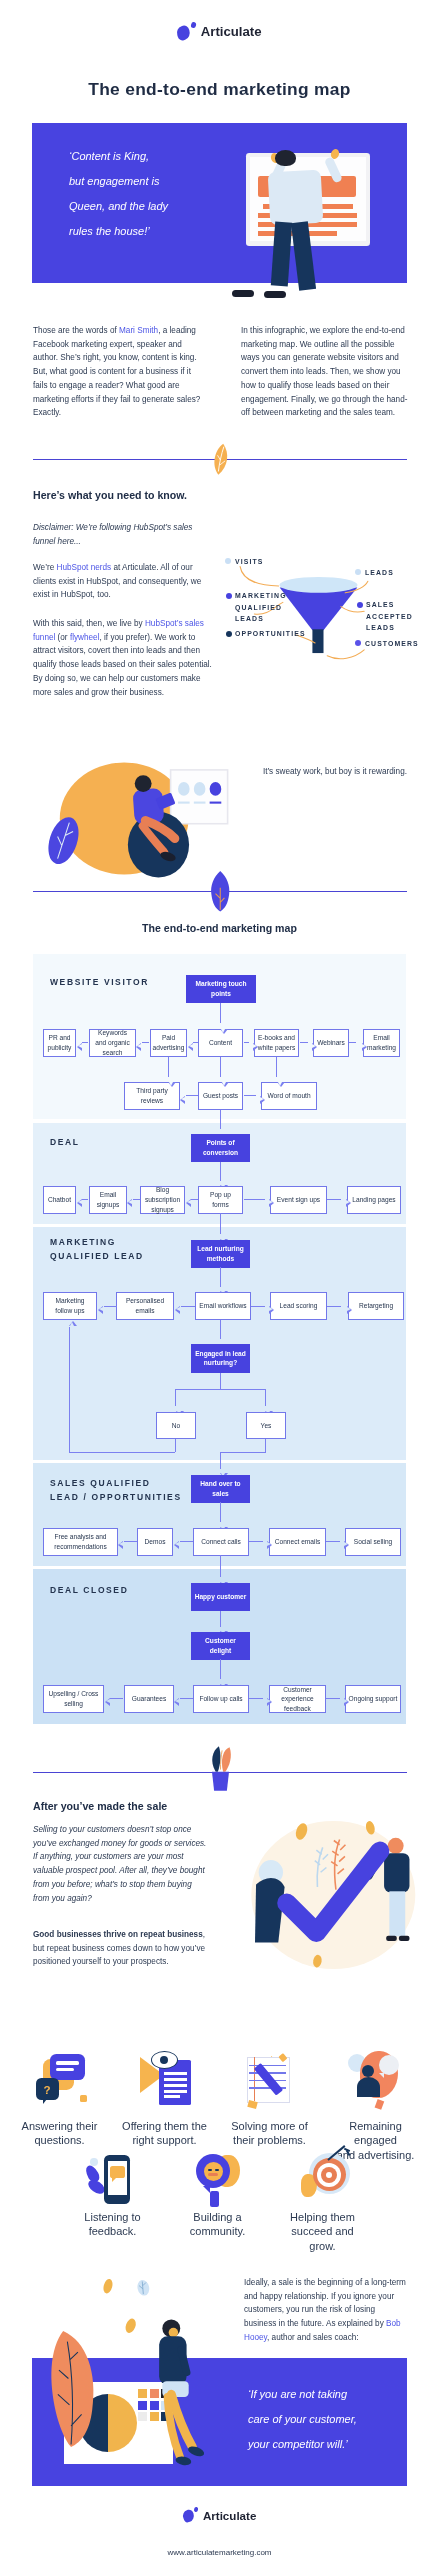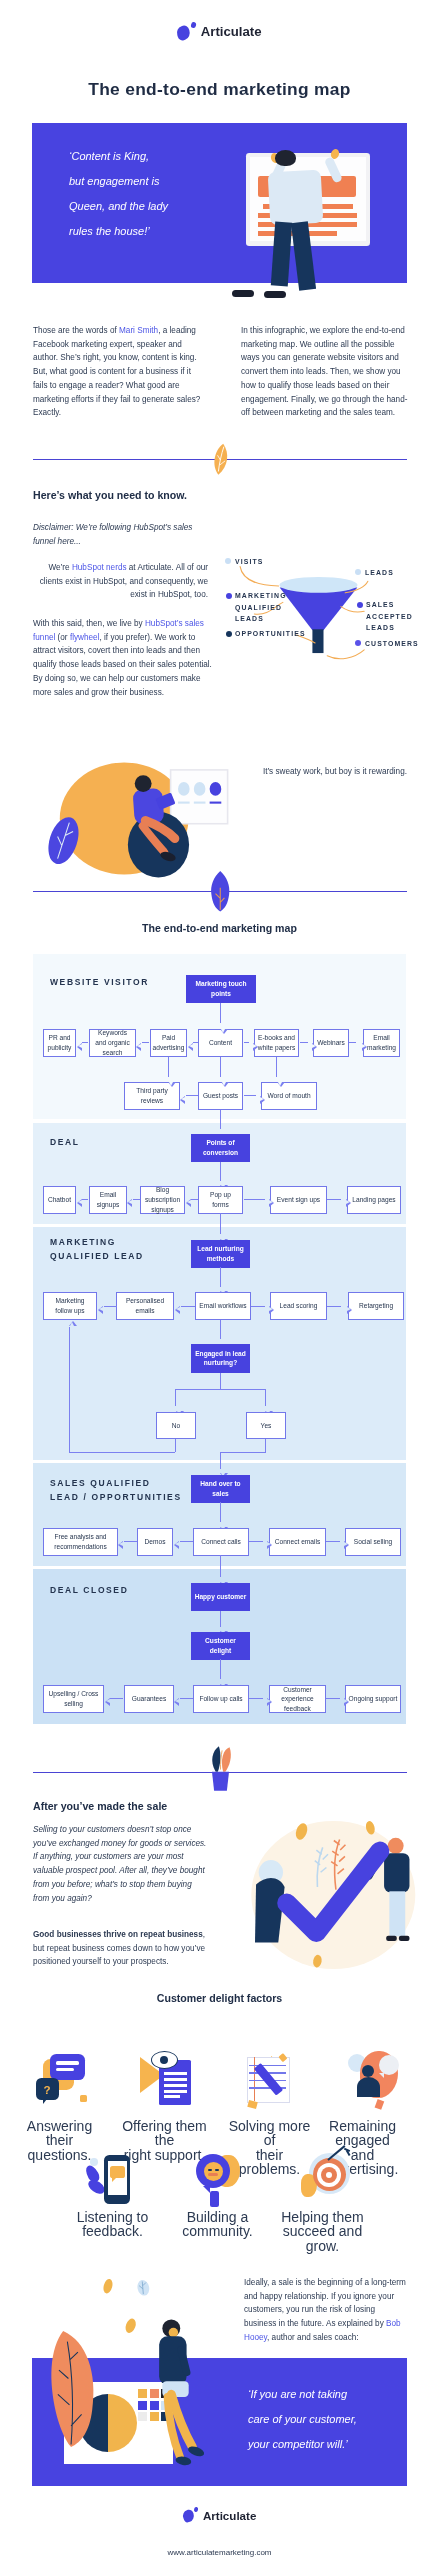--- a/index.html
+++ b/index.html
@@ -32,21 +32,21 @@
     border-top:2.9px solid transparent;border-bottom:2.9px solid transparent;border-left:4px solid var(--bg,#fff);}
   .td{border-left:4.2px solid transparent;border-right:4.2px solid transparent;border-top:5.8px solid #7b80f0;}
   .td::after{content:"";position:absolute;width:0;height:0;left:-2.9px;top:-4.8px;
     border-left:2.9px solid transparent;border-right:2.9px solid transparent;border-top:4px solid var(--bg,#fff);}
   .tu{border-left:4.2px solid transparent;border-right:4.2px solid transparent;border-bottom:5.8px solid #7b80f0;}
   .tu::after{content:"";position:absolute;width:0;height:0;left:-2.9px;top:0.8px;
     border-left:2.9px solid transparent;border-right:2.9px solid transparent;border-bottom:4px solid var(--bg,#fff);}
   
   .flabel{position:absolute;font-size:6.9px;font-weight:700;letter-spacing:1.1px;color:#24344f;line-height:11.6px;}
   .fdot{position:absolute;width:6.3px;height:6.3px;border-radius:50%;}
-  .dlabel{position:absolute;text-align:center;font-size:14px;line-height:14.3px;color:#2c3a52;}
+  .dlabel{position:absolute;text-align:center;font-size:11px;line-height:14.3px;color:#2c3a52;}
   .logo-row{position:absolute;width:100%;display:flex;align-items:center;justify-content:center;gap:5.3px;}
   .logo-mark{position:relative;width:18px;height:19px;display:inline-block;}
   .logo-blob{position:absolute;left:0;top:3.7px;width:12.7px;height:14.3px;background:#4742df;
      border-radius:58% 42% 60% 40%/55% 45% 62% 38%;transform:rotate(-18deg);}
   .logo-dot{position:absolute;left:13.2px;top:0;width:4.8px;height:6.3px;background:#4742df;border-radius:50%;transform:rotate(15deg);}
   .brand-name{font-size:13.2px;font-weight:700;color:#1f2333;}
   svg{display:block;}
 </style>
 </head>
 <body>
@@ -104,21 +104,21 @@
   <svg class="abs" style="left:204px;top:442px;" width="33" height="35" viewBox="0 0 62 66">
     <g transform="rotate(10 31 33)">
       <path d="M31,3 C46,18 48,44 32,62 C16,48 16,18 31,3 Z" fill="#f5b051"></path>
       <path d="M31,56 C30,42 31,22 33,8" stroke="#fff" stroke-width="1.6" fill="none"></path>
       <path d="M31,44 L40,34 M31,34 L24,26" stroke="#fff" stroke-width="1.4" fill="none"></path>
     </g>
   </svg>
 
   <div class="h2" style="left:33px;top:489px;">Here’s what you need to know.</div>
   <div class="bt it" style="left:33px;top:521px;width:180px;">Disclaimer: We’re following HubSpot’s sales funnel here...</div>
-  <div class="bt" style="left:26px;top:561px;width:182px;text-align:right;">
+  <div class="bt" style="left:33px;top:561px;width:182px;">
     <span>We’re </span><span class="lnk">HubSpot nerds</span><span> at Articulate. All of our clients exist in HubSpot, and consequently, we exist in HubSpot, too.</span>
   </div>
   <div class="bt" style="left:33px;top:617px;width:184px;">
     <span>With this said, then, we live by </span><span class="lnk">HubSpot’s sales funnel</span><span> (or </span><span class="lnk">flywheel</span><span>, if you prefer). We work to attract visitors, covert then into leads and then qualify those leads based on their sales potential. By doing so, we can help our customers make more sales and grow their business.</span>
   </div>
 
   <svg class="abs" style="left:211px;top:544px;" width="206" height="122" viewBox="0 0 390 230">
     <polygon points="130,82 277,82 213,163 192,163" fill="#4742df"></polygon>
     <ellipse cx="203.5" cy="77" rx="74" ry="15" fill="#cfe6f8"></ellipse>
     <rect x="192" y="161" width="21" height="45" fill="#16355c"></rect>
@@ -374,21 +374,20 @@
     <path d="M95,170 L115,185" stroke="#16355c" stroke-width="12" stroke-linecap="round"></path>
     <circle cx="298" cy="62" r="15" fill="#ef8c5e"></circle>
     <rect x="276" y="76" width="48" height="74" rx="12" fill="#16355c"></rect>
     <path d="M262,95 L248,120" stroke="#16355c" stroke-width="12" stroke-linecap="round"></path>
     <rect x="286" y="148" width="30" height="85" fill="#cfe3f5"></rect>
     <rect x="280" y="232" width="20" height="10" rx="4" fill="#1a1f2e"></rect>
       <rect x="304" y="232" width="20" height="10" rx="4" fill="#1a1f2e"></rect>
     <path d="M92,170 L148,226 L268,72" stroke="#4742df" stroke-width="36" stroke-linecap="round" stroke-linejoin="round" fill="none"></path>
   </svg>
 
-  <div class="abs" style="top:1992px;width:100%;text-align:center;font-size:10.6px;font-weight:700;color:#202e47;">Customer delight factors</div>
 
   <div class="abs" style="left:33px;top:2054px;width:53px;height:58px;">
     <div class="abs" style="left:9.5px;top:5.3px;width:31px;height:31px;background:#f6b44e;border-radius:7.4px;"></div>
     <div class="abs" style="left:17.4px;top:0;width:35px;height:26.4px;background:#4741e0;border-radius:6.3px;"></div>
     <div class="abs" style="left:23px;top:7.4px;width:23px;height:3.2px;background:#fff;border-radius:1.6px;"></div>
     <div class="abs" style="left:23px;top:14.3px;width:18px;height:3.2px;background:#fff;border-radius:1.6px;"></div>
     <div class="abs" style="left:2.6px;top:24px;width:23px;height:22px;background:#16355c;border-radius:5.3px;color:#f6b44e;font-weight:700;font-size:11.6px;display:flex;align-items:center;justify-content:center;">?</div>
     <div class="abs" style="left:9.5px;top:45px;width:0;height:0;border-left:4.2px solid #16355c;border-bottom:5.3px solid transparent;"></div>
     <div class="abs" style="left:47px;top:41px;width:6.9px;height:6.9px;background:#f6b44e;border-radius:1.6px;"></div>
   </div>
@@ -430,21 +429,21 @@
       <div>questions.</div>
     </div>
   <div class="dlabel" style="left:122px;top:2119px;width:85px;">
       <div>Offering them the</div>
       <div>right support.</div>
     </div>
   <div class="dlabel" style="left:227px;top:2119px;width:85px;">
       <div>Solving more of</div>
       <div>their problems.</div>
     </div>
-  <div class="dlabel" style="left:320px;top:2119px;width:85px;">
+  <div class="dlabel" style="left:333px;top:2119px;width:85px;">
       <div>Remaining engaged</div>
       <div>and advertising.</div>
     </div>
 
   <div class="abs" style="left:86px;top:2154px;width:53px;height:53px;">
     <div class="abs" style="left:4.2px;top:4.2px;width:7.4px;height:7.4px;background:#d7e8f7;border-radius:50%;"></div>
     <div class="abs" style="left:1.1px;top:10.6px;width:10.6px;height:18px;background:#4741e0;border-radius:50% 50% 50% 50%/60% 60% 40% 40%;transform:rotate(-30deg);"></div>
     <div class="abs" style="left:5.3px;top:24px;width:10.6px;height:18px;background:#4741e0;border-radius:50%;transform:rotate(-55deg);"></div>
     <div class="abs" style="left:18px;top:1.1px;width:26.4px;height:49px;background:#16355c;border-radius:5.3px;"></div>
     <div class="abs" style="left:21.7px;top:7.4px;width:19px;height:34px;background:#fff;"></div>

